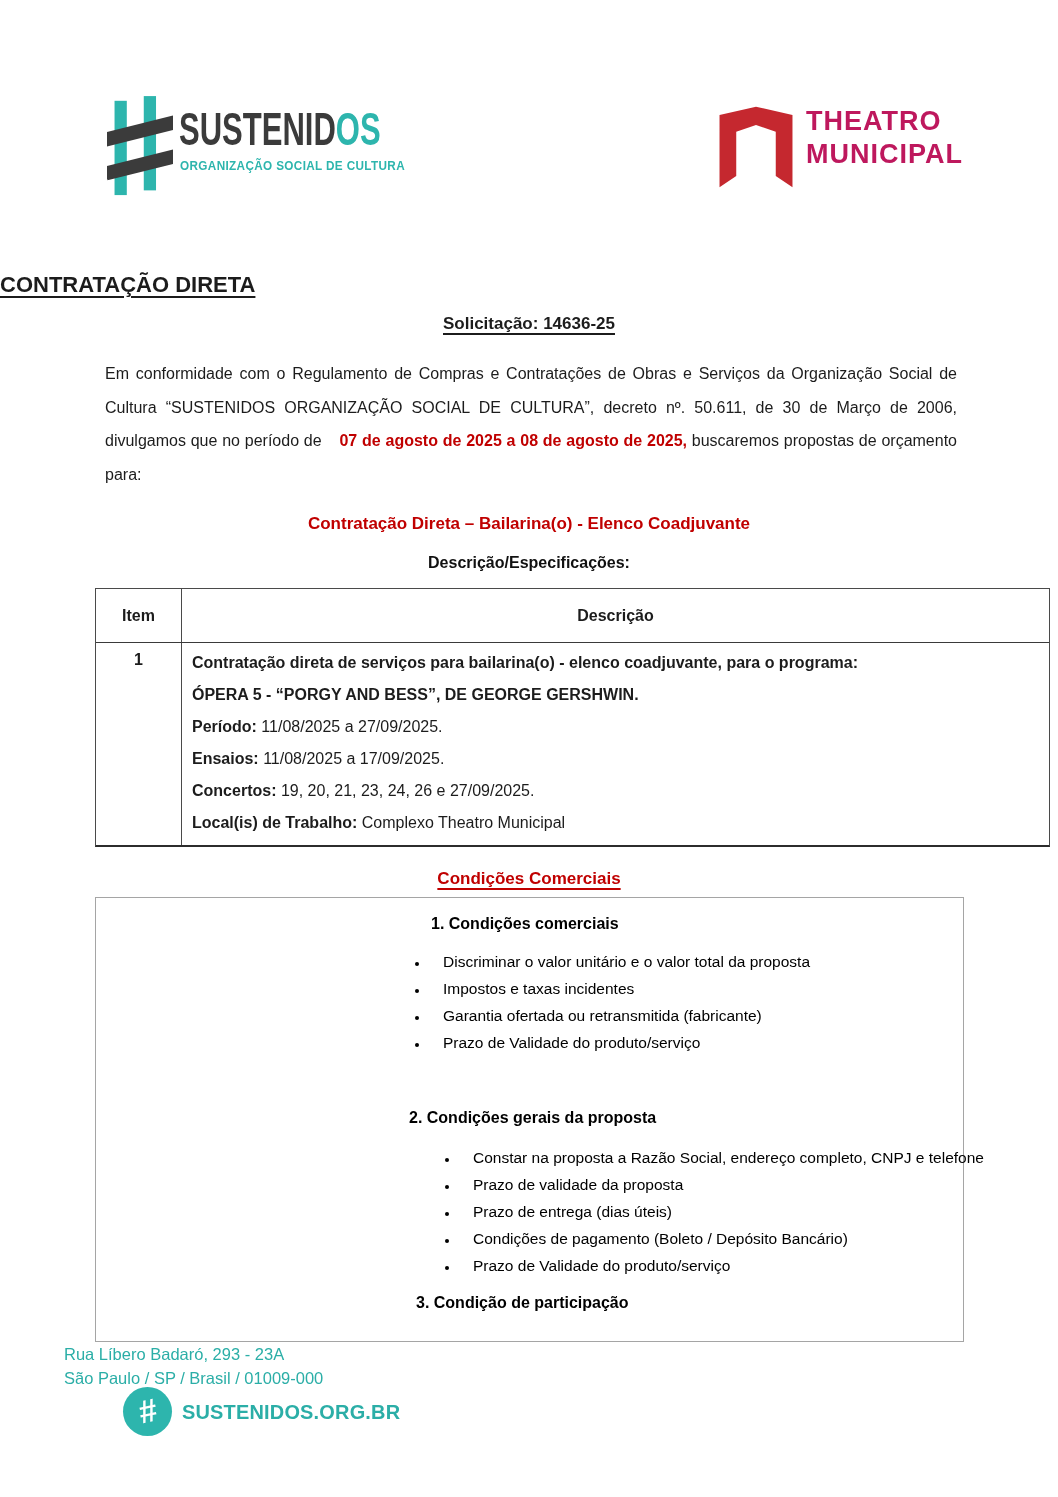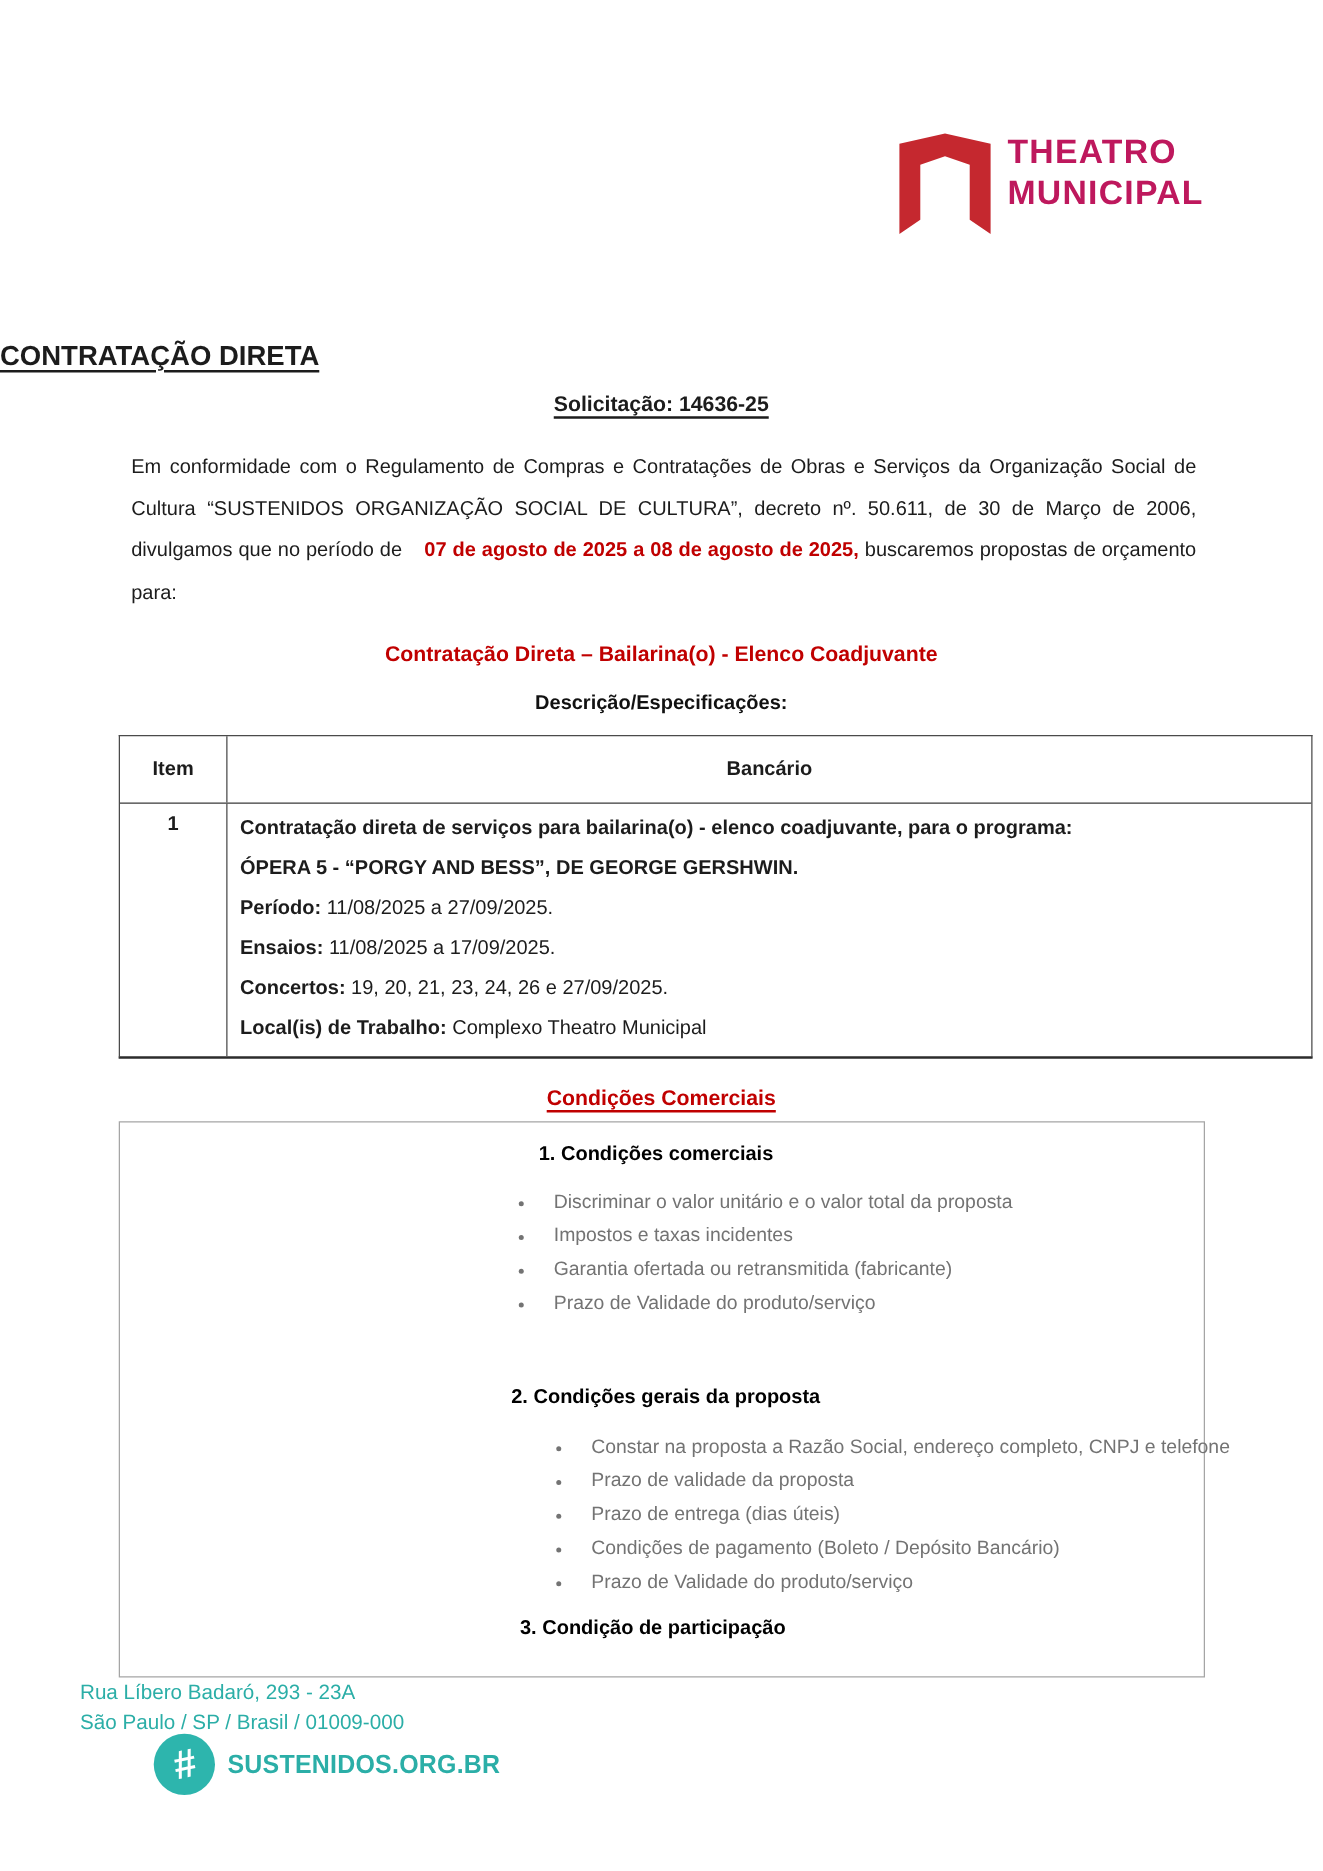--- a/index.html
+++ b/index.html
@@ -62,39 +62,51 @@
            font-size:17px; font-weight:bold; color:#c00000; }
   .cc-heading span { text-decoration:underline; text-decoration-thickness:2px; text-underline-offset:4px; }
   .cc-box { position:absolute; left:95px; top:897px; width:869px; height:445px;
            border:1.5px solid #a5a5a5; background:#fff; padding-top:16px; }
   .cc-box h3 { font-size:16px; font-weight:bold; color:#000000; line-height:20px; }
   .cc-box .h1 { margin-left:335px; }
   .cc-box .h2 { margin-left:313px; margin-top:52px; }
   .cc-box .h3 { margin-left:320px; margin-top:14px; }
   .cc-box ul { margin-top:14px; margin-left:333px; width:540px; list-style:disc; }
   .cc-box ul.l2 { margin-top:16px; margin-left:363px; width:525px; }
-  .cc-box li { font-size:15.5px; line-height:27px; padding-left:14px; color:#737373; }
+  .cc-box li { font-size:15.5px; line-height:27px; padding-left:14px; color:#000000; }
   .cc-box li::marker { font-size:12px; }
 
   
   .footer-address { position:absolute; left:64px; top:1343px; font-size:16.5px;
            line-height:23.5px; color:#2baea7; }
   .footer-brand { position:absolute; left:123px; top:1387px; display:flex; align-items:center; }
   .fb-circle { width:49px; height:49px; border-radius:50%; background:#2db5ad;
            display:flex; align-items:center; justify-content:center; }
   .fb-circle span { color:#ffffff; font-weight:bold; font-size:32px; transform:rotate(-12deg);
            font-family:"Liberation Sans", sans-serif; }
   .fb-site { margin-left:10px; font-size:21px; font-weight:bold; color:#2baea7;
            letter-spacing:0.2px; transform:scaleX(0.95); transform-origin:left center; }
 </style>
 </head>
 <body>
 
 <div class="page">
 
+  <div class="sus-logo">
+    <svg class="sus-hash" width="66" height="106" viewBox="0 0 70 112">
+      <rect x="8" y="7" width="13" height="100" fill="#2db5ad"></rect>
+      <rect x="39" y="2" width="13" height="100" fill="#2db5ad"></rect>
+      <g transform="rotate(-14 35 56)">
+        <rect x="-7" y="32" width="84" height="15" fill="#3b3b3b"></rect>
+        <rect x="-7" y="67" width="84" height="15" fill="#3b3b3b"></rect>
+      </g>
+    </svg>
+    <div class="sus-word"><span>SUSTENID</span><span class="accent">OS</span></div>
+    <div class="sus-sub">ORGANIZAÇÃO SOCIAL DE CULTURA</div>
+  </div>
 
   <div class="tm-logo">
     <svg class="tm-mark" width="76" height="84" viewBox="0 0 100 110">
       <path d="M2,108 L2,13 L50,2 L98,13 L98,108 L76,93 L76,35 L50,26 L24,35 L24,93 Z" fill="#c5282f"></path>
     </svg>
     <div class="tm-text">
       <div>THEATRO</div>
       <div>MUNICIPAL</div>
     </div>
   </div>
@@ -103,21 +115,21 @@
   <div class="doc-subtitle"><span>Solicitação: 14636-25</span></div>
 
   <p class="intro"><span>Em conformidade com o Regulamento de Compras e Contratações de Obras e Serviços da Organização Social de Cultura “SUSTENIDOS ORGANIZAÇÃO SOCIAL DE CULTURA”, decreto nº. 50.611, de 30 de Março de 2006, divulgamos que no período de </span><span class="red">07 de agosto de 2025 a 08 de agosto de 2025,</span><span> buscaremos propostas de orçamento para:</span></p>
 
   <div class="section-heading">Contratação Direta – Bailarina(o) - Elenco Coadjuvante</div>
   <div class="spec-label">Descrição/Especificações:</div>
 
   <div class="spec-table">
     <div class="thead">
       <div class="th th-item">Item</div>
-      <div class="th th-desc">Bancário</div>
+      <div class="th th-desc">Descrição</div>
     </div>
     <div class="tbody">
       <div class="td-item">1</div>
       <div class="td-desc">
         <p><strong>Contratação direta de serviços para bailarina(o) - elenco coadjuvante, para o programa:</strong><span></span></p>
         <p><strong>ÓPERA 5 - “PORGY AND BESS”, DE GEORGE GERSHWIN.</strong><span></span></p>
         <p><strong>Período:</strong><span> 11/08/2025 a 27/09/2025.</span></p>
         <p><strong>Ensaios:</strong><span> 11/08/2025 a 17/09/2025.</span></p>
         <p><strong>Concertos:</strong><span> 19, 20, 21, 23, 24, 26 e 27/09/2025.</span></p>
         <p><strong>Local(is) de Trabalho:</strong><span> Complexo Theatro Municipal</span></p>

